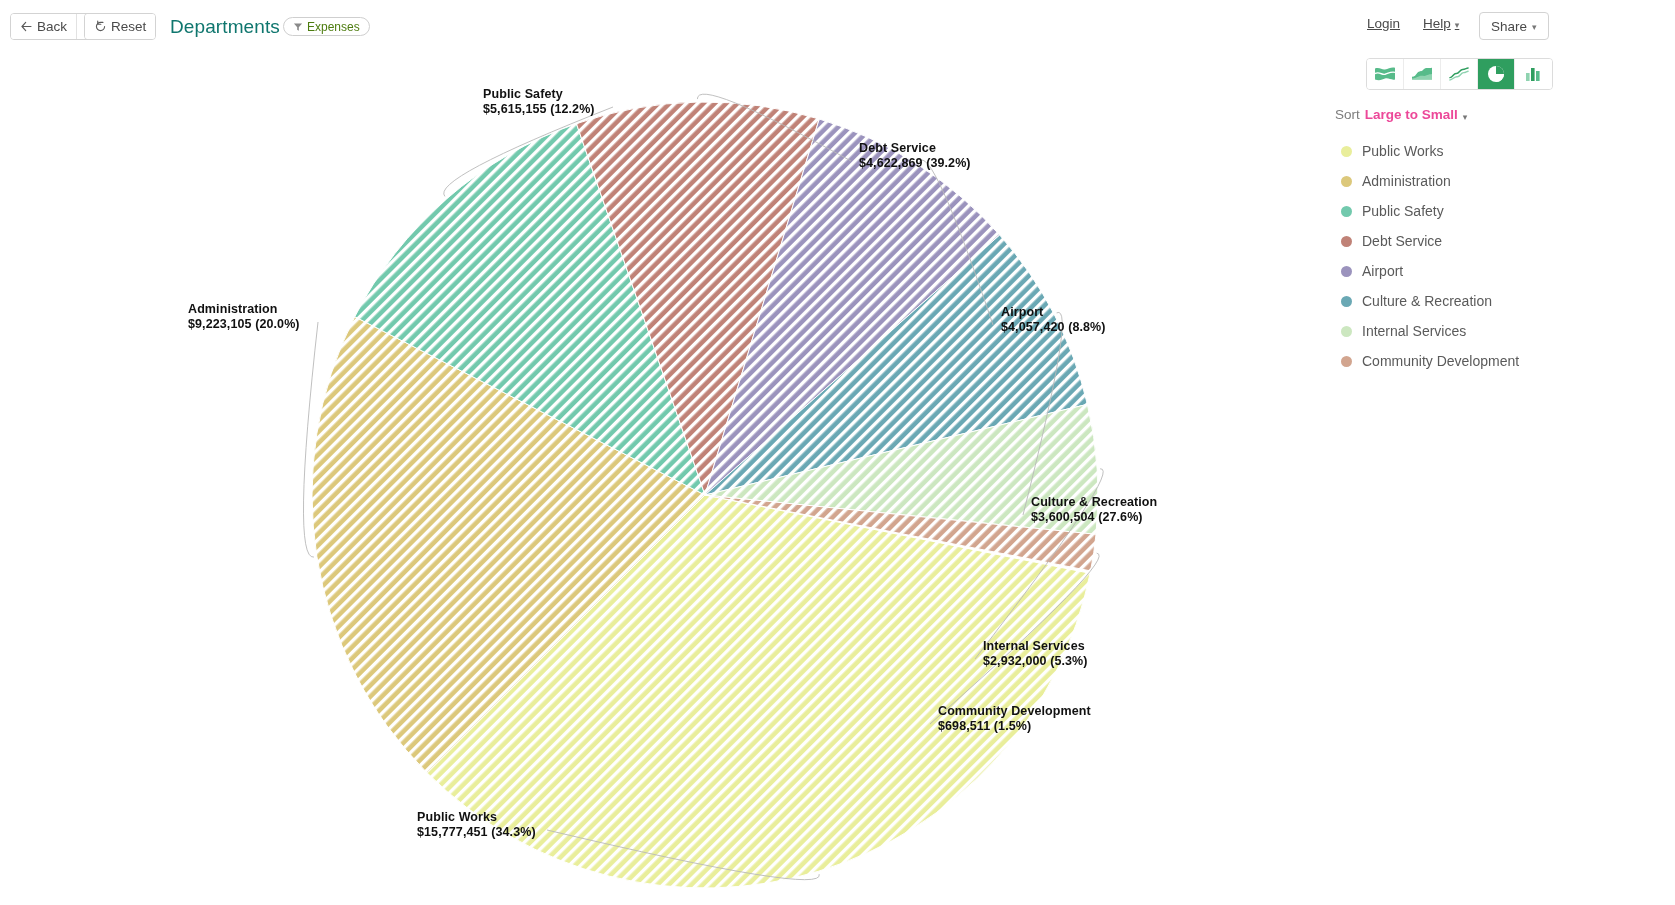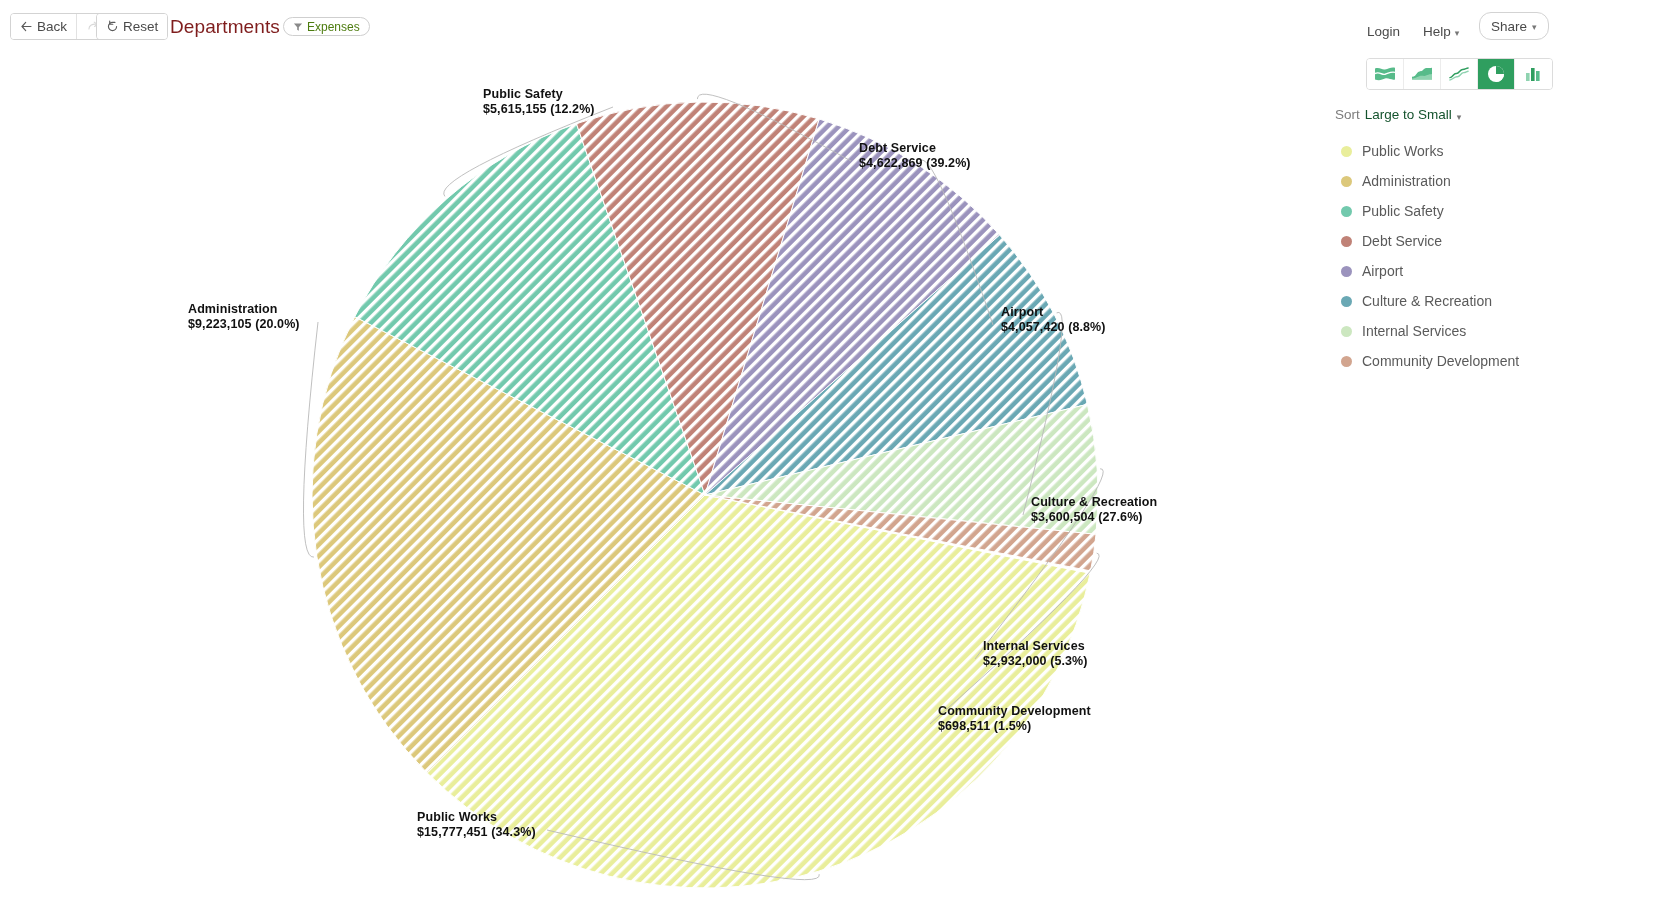--- a/index.html
+++ b/index.html
@@ -37,27 +37,27 @@
     border: none;
     border-right: 1px solid #e2e2e2;
     height: 100%;
     cursor: pointer;
     white-space: nowrap;
   }
   .btn-group > .gbtn:last-child { border-right: none; }
   .btn-group > .gbtn.disabled { color: #d0d0d0; cursor: default; }
 
   #nav-group { left: 10px; top: 13px; }
-  #reset-group { left: 96px; top: 13px; }
+  #reset-group { left: 84px; top: 13px; }
 
   #page-title {
     position: absolute;
     left: 170px; top: 13px;
     font-size: 19px;
-    color: #7f1d1d;
+    color: #0f766e;
     font-weight: 400;
     line-height: 27px;
     letter-spacing: .1px;
   }
 
   #filter-pill {
     position: absolute;
     left: 283px; top: 17px;
     height: 19px;
     display: flex; align-items: center; gap: 4px;
@@ -66,38 +66,39 @@
     border-radius: 11px;
     font-size: 12px;
     color: #4d7c0f;
     background: #fff;
     cursor: pointer;
     white-space: nowrap;
   }
 
   .topright-link {
     position: absolute;
-    top: 24px;
+    top: 16px;
     font-size: 13.5px;
     color: #4a4a4a;
     cursor: pointer;
     display: flex; align-items: center; gap: 4px;
     white-space: nowrap;
+    text-decoration: underline;
   }
   #login-link { left: 1367px; }
   #help-link  { left: 1423px; }
 
   #share-btn {
     position: absolute;
     left: 1479px; top: 12px;
     height: 28px;
     padding: 0 11px;
     display: flex; align-items: center; gap: 5px;
     border: 1px solid #d3d3d3;
-    border-radius: 12px;
+    border-radius: 4px;
     background: #fff;
     font-size: 13.5px;
     color: #4a4a4a;
     cursor: pointer;
     white-space: nowrap;
   }
 
   .caret { font-size: 9px; color: #777; position: relative; top: 1px; }
 
   
@@ -124,22 +125,22 @@
   
   #sort-row {
     position: absolute;
     left: 1335px; top: 107px;
     font-size: 13.5px;
     color: #7c7c7c;
     display: flex; align-items: baseline; gap: 5px;
     white-space: nowrap;
   }
   #sort-value {
-    color: #14532d;
-    font-weight: normal;
+    color: #ec4899;
+    font-weight: bold;
     cursor: pointer;
   }
 
   #legend {
     position: absolute;
     left: 1341px; top: 136px;
     width: 300px;
   }
   .legend-item {
     display: flex; align-items: center;

